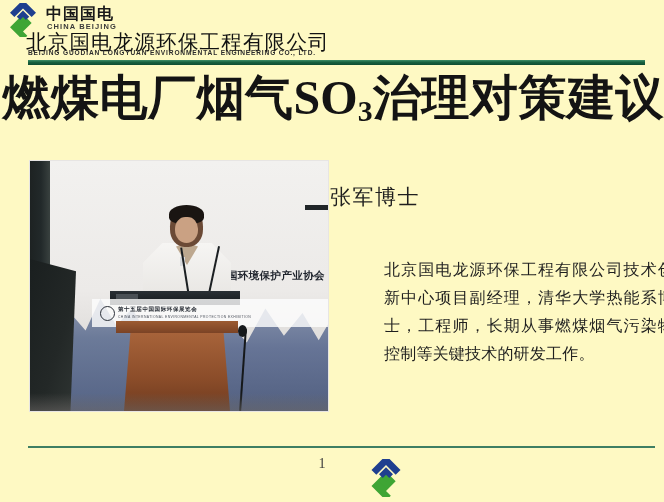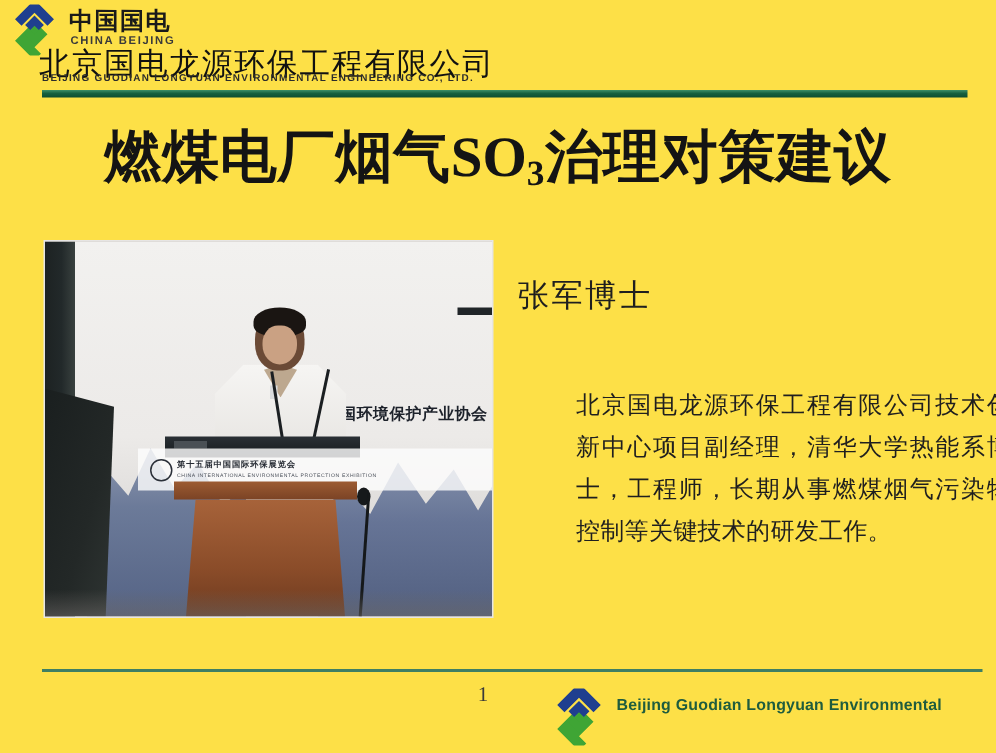--- a/index.html
+++ b/index.html
@@ -10,21 +10,21 @@
     width: 664px;
     height: 502px;
     background: #ffffff;
     font-family: "Liberation Sans", "DejaVu Sans", sans-serif;
     overflow: hidden;
     position: relative;
   }
   .slide {
     position: absolute;
     inset: 0;
-    background: #fde047;
+    background: #fef9c3;
   }
 
   
   .header {
     position: absolute;
     left: 0; top: 0;
     width: 664px;
     height: 64px;
   }
   .header-logo {
@@ -71,24 +71,24 @@
   .header-rule {
     position: absolute;
     left: 28px; top: 60px;
     width: 617px; height: 5px;
     background: linear-gradient(to bottom, #3f8f68 0%, #17613f 45%, #0e4d31 100%);
   }
 
   
   .slide-title {
     position: absolute;
-    left: 0; top: 79px;
+    left: 0; top: 66px;
     width: 664px;
-    text-align: center;
-    font-size: 38px;
+    text-align: right;
+    font-size: 48px;
     font-weight: bold;
     color: #141414;
     letter-spacing: 0.5px;
     font-family: "DejaVu Sans", "Liberation Sans", sans-serif;
     white-space: nowrap;
   }
   .slide-title .so {
     font-family: "Liberation Serif", "DejaVu Serif", serif;
     font-weight: bold;
     letter-spacing: 0;
@@ -297,21 +297,21 @@
   .photo-shadow-bottom {
     position: absolute;
     left: 0; bottom: 0;
     width: 298px; height: 18px;
     background: linear-gradient(to bottom, rgba(120,116,114,0) 0%, rgba(108,104,102,0.55) 100%);
   }
 
   
   .speaker-name {
     position: absolute;
-    left: 345px; top: 183px;
+    left: 330px; top: 183px;
     font-size: 21px;
     color: #1f1f1f;
     letter-spacing: 1.5px;
     font-family: Liberation Serif, serif;
     white-space: nowrap;
   }
   .speaker-bio {
     position: absolute;
     left: 360px; top: 256px;
     width: 290px;
@@ -434,16 +434,15 @@
       <g transform="rotate(45 50 50)">
         <path d="M8 8 H62 V26 H26 V62 H8 Z" fill="#1f3f8f"></path>
         <path d="M38 38 H74 V74 H92 V92 H38 Z" fill="#3fa535"></path>
         <path d="M30 30 H56 V44 H44 V56 H30 Z" fill="#1f3f8f"></path>
         <path d="M44 56 H56 V44 H70 V70 H44 Z" fill="#3fa535"></path>
       </g>
     </svg>
   </div>
 
   <div class="footer-text">
-    <div>Beijing Guodian Longyuan Environmental</div>
   </div>
 
 </div>
 
 </body></html>

